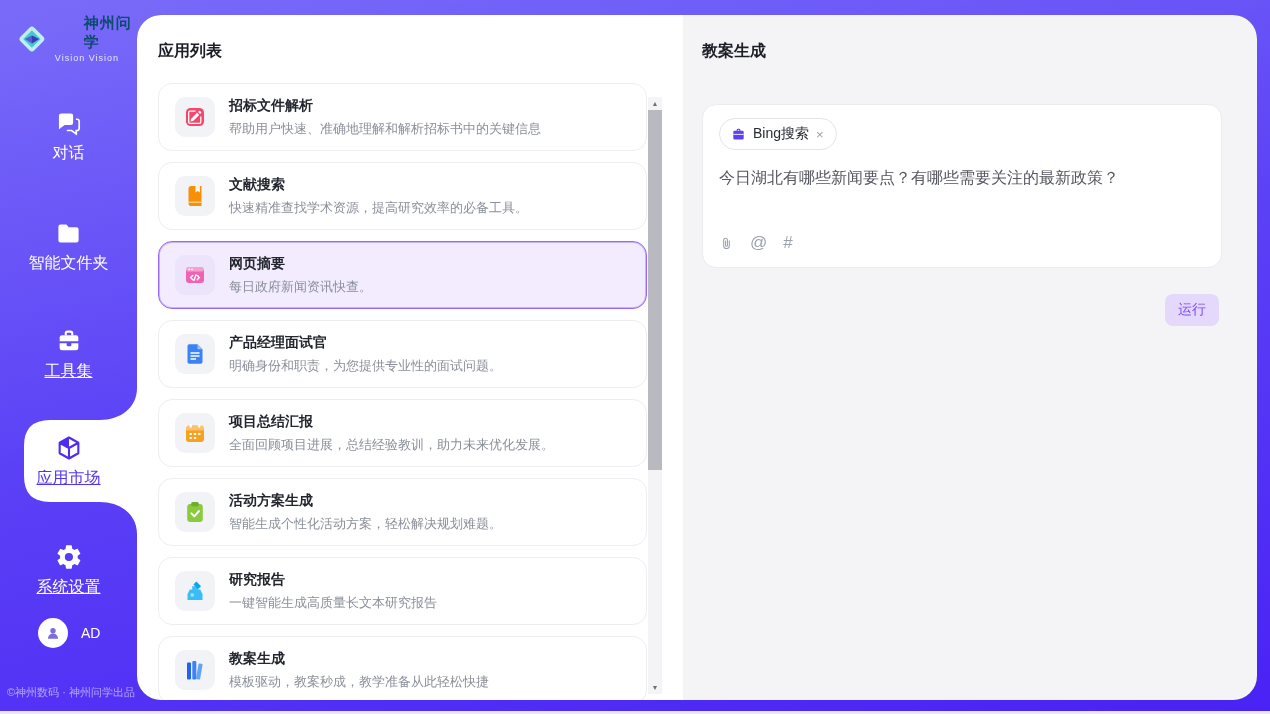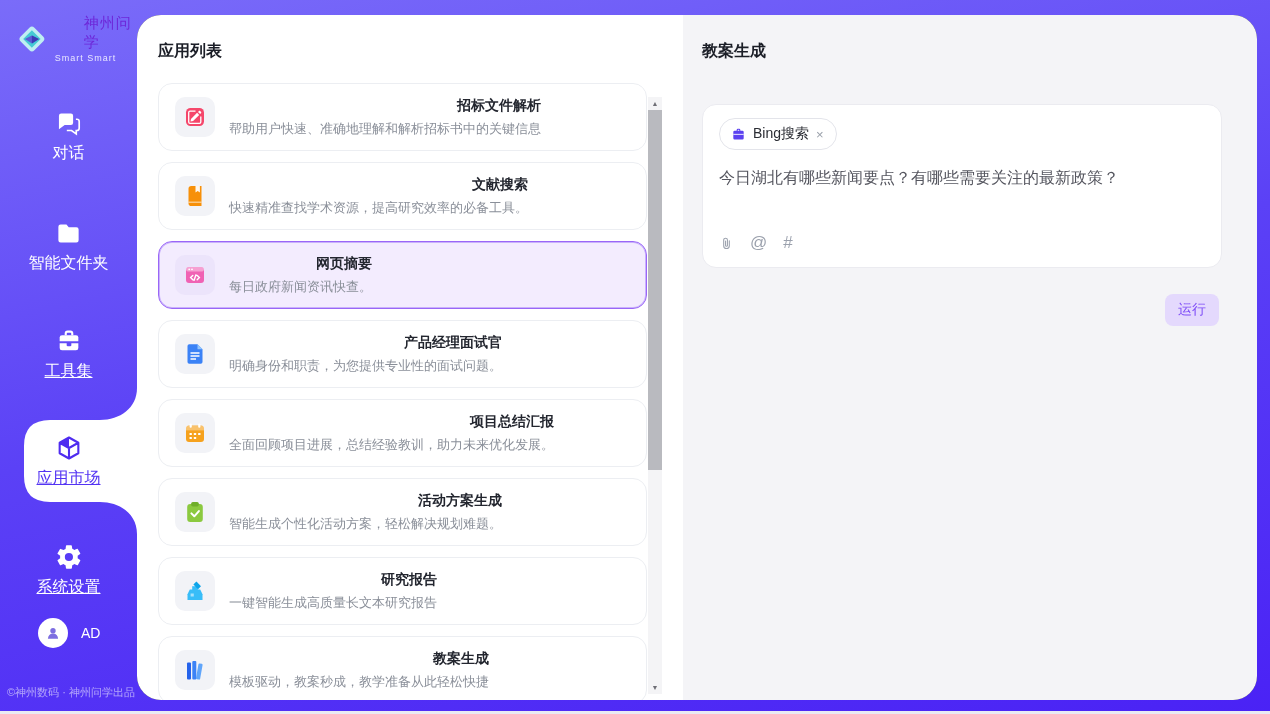--- a/index.html
+++ b/index.html
@@ -8,21 +8,21 @@
     font-family:"Liberation Sans","DejaVu Sans",sans-serif;
     background:linear-gradient(168deg,#7a6cf9 0%,#5b41f6 48%,#4a22f5 100%);
     position:relative;
   }
   body::after{ content:""; position:absolute; left:0; right:0; bottom:0; height:3px; background:#e9eaf3; }
 
   
   .sidebar{ position:absolute; left:0; top:0; width:137px; height:711px; z-index:2; }
   .brand{ position:absolute; top:14px; left:16px; display:flex; align-items:center; gap:7px; }
   .brand-logo{ width:36px; height:36px; }
-  .brand-text .bn{ color:#6d28d9; font-size:15px; font-weight:400; letter-spacing:1px;margin-left:29px; }
+  .brand-text .bn{ color:#0c4a6e; font-size:15px; font-weight:700; letter-spacing:1px;margin-left:29px; }
   .brand-text .bs{ color:#e8e6ff; font-size:9px; letter-spacing:1px; margin-top:1px; }
 
   .nav-item{ position:absolute; left:0; width:137px; display:flex; flex-direction:column; align-items:center; gap:6px; cursor:pointer; }
   .nav-item svg{ display:block; }
   .nav-label{ color:#fff; font-size:16px; }
   .nav-label.u{ text-decoration:underline; }
 
   .blob{ position:absolute; left:0; top:388px; width:137px; height:146px; }
   .blob-inner{ position:absolute; left:0; top:388px; width:137px; height:146px; display:flex; flex-direction:column; align-items:center; justify-content:center; gap:6px; cursor:pointer; }
   .blob-inner .nav-label{ color:#5434f3; text-decoration:underline; }
@@ -33,21 +33,21 @@
   .side-footer{ position:absolute; top:685px; left:7px; width:130px; color:rgba(255,255,255,.55); font-size:11px; white-space:nowrap; }
 
   
   .content{ position:absolute; left:137px; top:15px; width:1120px; height:685px;
             background:#404040; border-radius:24px; overflow:hidden; display:flex; z-index:1; }
 
   .list-panel{ width:546px; background:#fff; position:relative; padding:26px 36px 0 21px; }
   .panel-title{ font-size:16px; font-weight:700; color:#1b1e27; margin-bottom:21px; }
   .cards{ display:flex; flex-direction:column; gap:11px; }
   .app-card{ height:68px; border:1px solid #eceef2; border-radius:14px; background:#fff;
-             display:flex; align-items:center; padding:0 16px; gap:14px; cursor:pointer;text-align:right; }
+             display:flex; align-items:center; padding:0 16px; gap:14px; cursor:pointer; }
   .app-card.selected{ background:#f3ecfe; border:1px solid #9a66f7; box-shadow:0 0 0 1px #c9b2fb inset; }
   .glyph-box{ width:40px; height:40px; border-radius:10px; background:#f2f3f7; display:flex; align-items:center; justify-content:center; flex:0 0 auto; }
   .app-card.selected .glyph-box{ background:#ece4fb; }
   .glyph-box svg{ width:24px; height:24px; display:block; }
   .app-name{ font-size:14px; font-weight:700; color:#23262f; margin-bottom:5px; }
   .app-desc{ font-size:13px; color:#8a8f99; }
 
   
   .sb-track{ position:absolute; right:21px; top:82px; width:14px; height:597px; background:#f4f4f6; }
   .sb-up,.sb-down{ position:absolute; left:0; width:14px; height:13px; display:flex; align-items:center; justify-content:center;
@@ -75,21 +75,21 @@
 
   <div class="brand">
     <svg class="brand-logo" viewBox="0 0 36 36">
       <rect x="7" y="7" width="22" height="22" rx="4" transform="rotate(45 18 18)" fill="#bfeef2"></rect>
       <rect x="11" y="11" width="14" height="14" transform="rotate(45 18 18)" fill="#44c9d4"></rect>
       <path d="M10 18 L18 14 L26 18 L18 23 Z" fill="#5b5bd6"></path>
       <path d="M18 14 L26 18 L18 23 Z" fill="#3b3bb4"></path>
     </svg>
     <div class="brand-text">
       <div class="bn">神州问学</div>
-      <div class="bs">Smart Smart</div>
+      <div class="bs">Vision Vision</div>
     </div>
   </div>
 
   <div class="nav-item" style="top:110px;">
     <svg width="27" height="27" viewBox="0 0 24 24">
       <path fill="#fff" d="M3.5 5a2 2 0 0 1 2-2h8.6a2 2 0 0 1 2 2v6.4a2 2 0 0 1-2 2H8.6l-5.1 3.6V5z"></path>
       <path fill="none" stroke="#fff" stroke-width="1.5" d="M18.6 8.2h.9a2 2 0 0 1 2 2v6a2 2 0 0 1-2 2h-.6v3l-4.2-3h-4.2"></path>
     </svg>
     <span class="nav-label">对话</span>
   </div>

